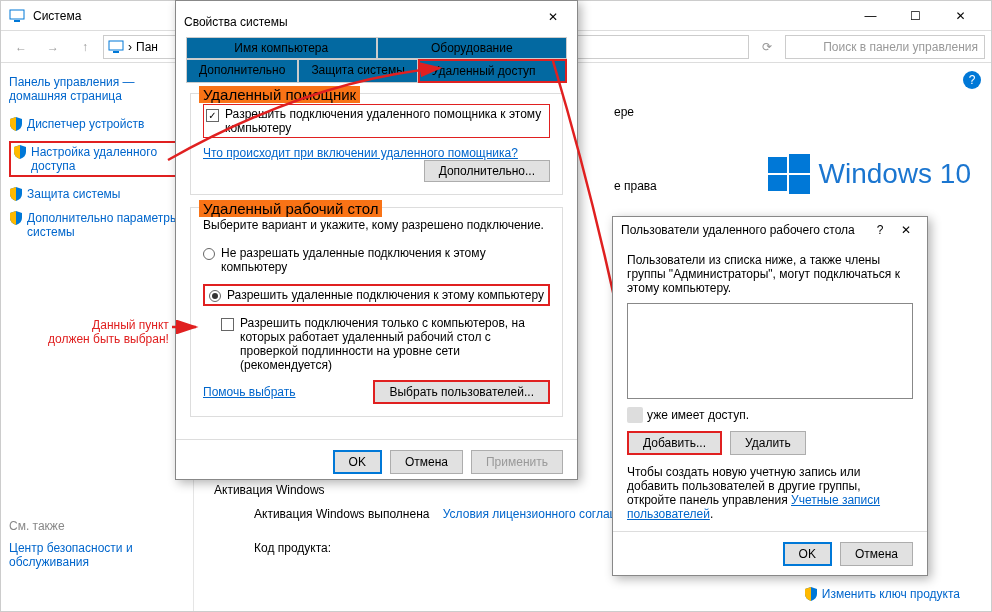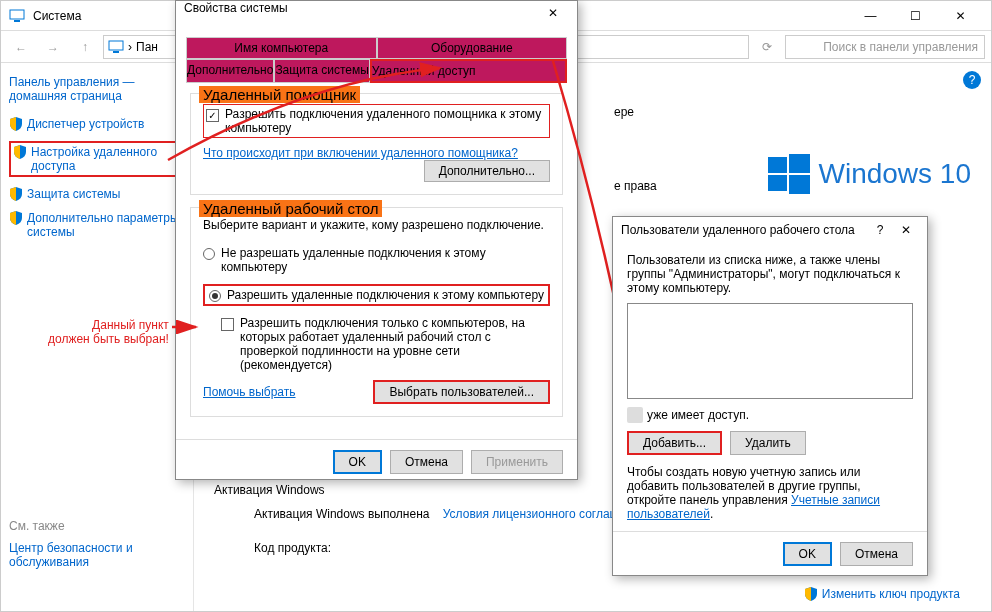--- a/index.html
+++ b/index.html
@@ -27,27 +27,27 @@
 .shield-icon { width: 14px; height: 14px; flex-shrink: 0; }
 .see-also { color: #888; margin-top: 280px; margin-bottom: 8px; }
 
 .content-area { flex: 1; padding: 14px 20px; position: relative; }
 .win10-logo { position: absolute; right: 20px; top: 90px; display: flex; align-items: center; gap: 8px; }
 .win10-text { font-size: 28px; font-weight: 300; color: #1b76d0; }
 .change-key { position: absolute; right: 31px; bottom: 10px; color: #0066cc; display: flex; align-items: center; gap: 4px; }
 
 
 .sysprops { position: absolute; left: 175px; top: 0; width: 403px; height: 480px; background: #fff; border: 1px solid #888; box-shadow: 3px 3px 10px rgba(0,0,0,.3); z-index: 10; }
-.sysprops-title { height: 28px; display: flex; align-items: flex-start; padding: 0 8px; }
+.sysprops-title { height: 28px; display: flex; align-items: flex-end; padding: 0 8px; }
 .sysprops-title-text { flex: 1; }
 .sysprops-close { width: 32px; height: 24px; display: flex; align-items: center; justify-content: center; cursor: pointer; }
 
 .tabs { display: flex; flex-wrap: wrap; padding: 8px 10px 0; }
 .tab-row { display: flex; width: 100%; }
-.tab { border: 1px solid #ccc; padding: 3px 0; background: #be185d; cursor: pointer; position: relative; }
+.tab { border: 1px solid #ccc; padding: 3px 12px; background: #0369a1; cursor: pointer; position: relative; }
 .tab.active { border-bottom: 1px solid #fff; z-index: 2; }
 .tab.wide { flex: 1; text-align: center; }
 .tab.highlight { border: 2px solid #e02020; }
 
 .tab-content { padding: 10px 14px; }
 .fieldset { border: 1px solid #ddd; padding: 10px 12px 12px; margin-bottom: 12px; position: relative; }
 .fieldset-legend { position: absolute; top: -8px; left: 8px; background: #f97316; padding: 0 4px; font-size: 15px; }
 .checkbox-row { display: flex; gap: 6px; margin-bottom: 8px; align-items: flex-start; }
 .checkbox { width: 13px; height: 13px; border: 1px solid #666; display: inline-flex; align-items: center; justify-content: center; flex-shrink: 0; margin-top: 2px; }
 .checkbox.checked::after { content: '✓'; font-size: 10px; }

